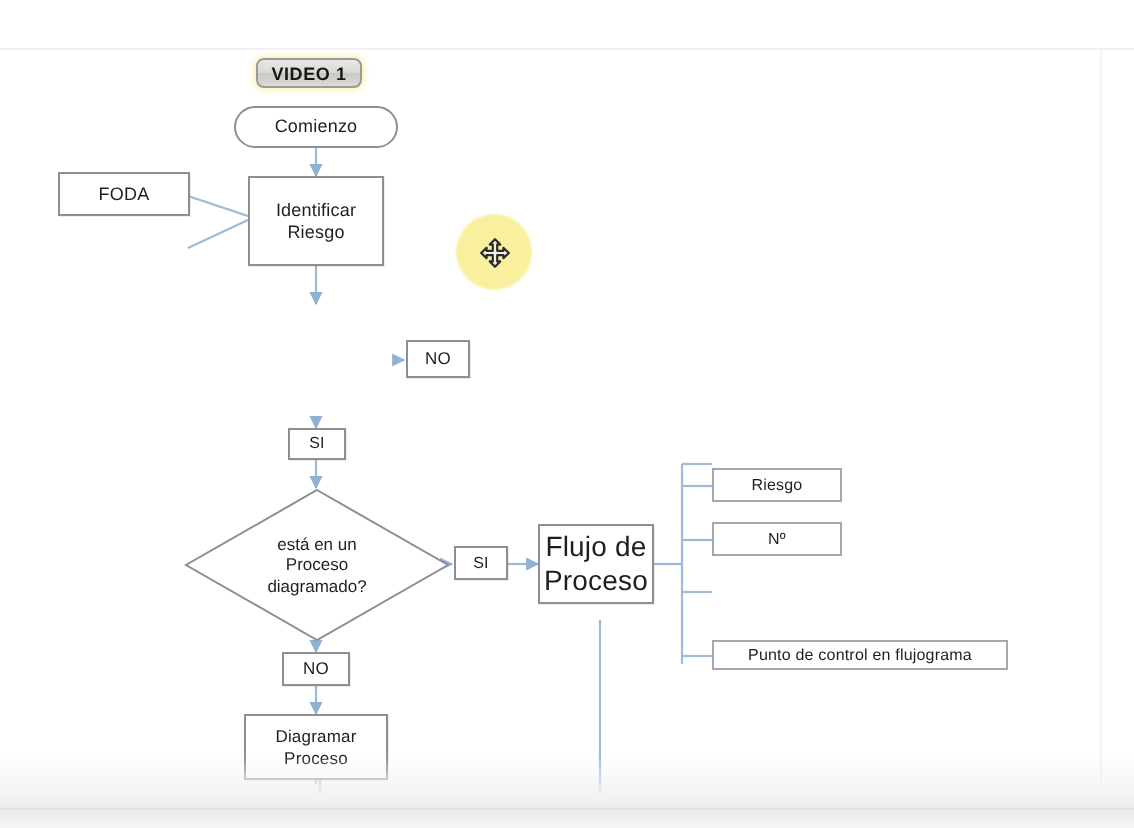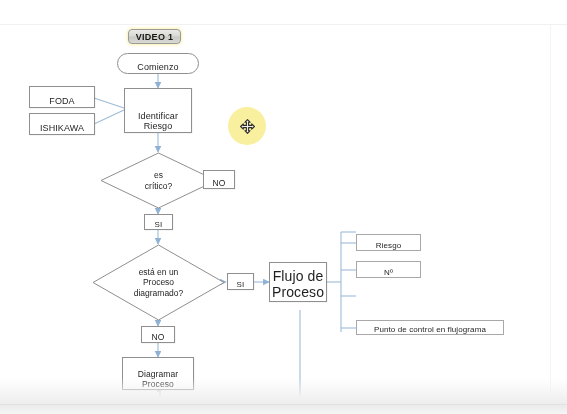--- a/index.html
+++ b/index.html
@@ -41,21 +41,21 @@
     left: 0; top: 404px;
     width: 567px; height: 1px;
     background: #e2e2e2;
   }
 
   
   .node {
     position: absolute;
     box-sizing: border-box;
     display: flex;
-    align-items: flex-end;
+    align-items: center;
     justify-content: center;
     text-align: center;
     color: #1f1f1f;
     background: #ffffff;
     border: 1px solid #9a9a9a;
     line-height: 1.18;
     letter-spacing: .1px;
   }
   .node .lbl { display: block; width: 100%; }
 
@@ -171,42 +171,28 @@
   </div>
 
   <div class="node terminator" style="left:117px; top:53px; width:82px; height:21px; font-size:9px;">
     <span class="lbl">Comienzo</span>
   </div>
 
   <div class="node rect" style="left:29px; top:86px; width:66px; height:22px; font-size:9px;">
     <span class="lbl">FODA</span>
   </div>
 
-  <div class="node rect" style="left:29px; top:113px; width:66px; height:22px; font-size:9px;">
-    <span class="lbl">ISHIKAWA</span>
-  </div>
 
   <div class="node rect" style="left:124px; top:88px; width:68px; height:45px; font-size:9px;">
     <span class="lbl">
       <span>Identificar</span><br>
       <span>Riesgo</span>
     </span>
   </div>
 
-  <div class="diamond" style="left:100px; top:152px; width:117px; height:57px;">
-    <svg width="117" height="57" viewBox="0 0 117 57">
-      <polygon points="58.5,1 116,28.5 58.5,56 1,28.5" fill="#ffffff" stroke="#8f8f8f" stroke-width="1"></polygon>
-    </svg>
-    <div class="dtext" style="font-size:8.5px;">
-      <span>
-        <span>es</span><br>
-        <span>crítico?</span>
-      </span>
-    </div>
-  </div>
 
   <div class="node rect" style="left:203px; top:170px; width:32px; height:19px; font-size:8.5px;">
     <span class="lbl">NO</span>
   </div>
 
   <div class="node rect" style="left:144px; top:214px; width:29px; height:16px; font-size:8px;">
     <span class="lbl">SI</span>
   </div>
 
   <div class="diamond" style="left:92px; top:244px; width:133px; height:77px;">

